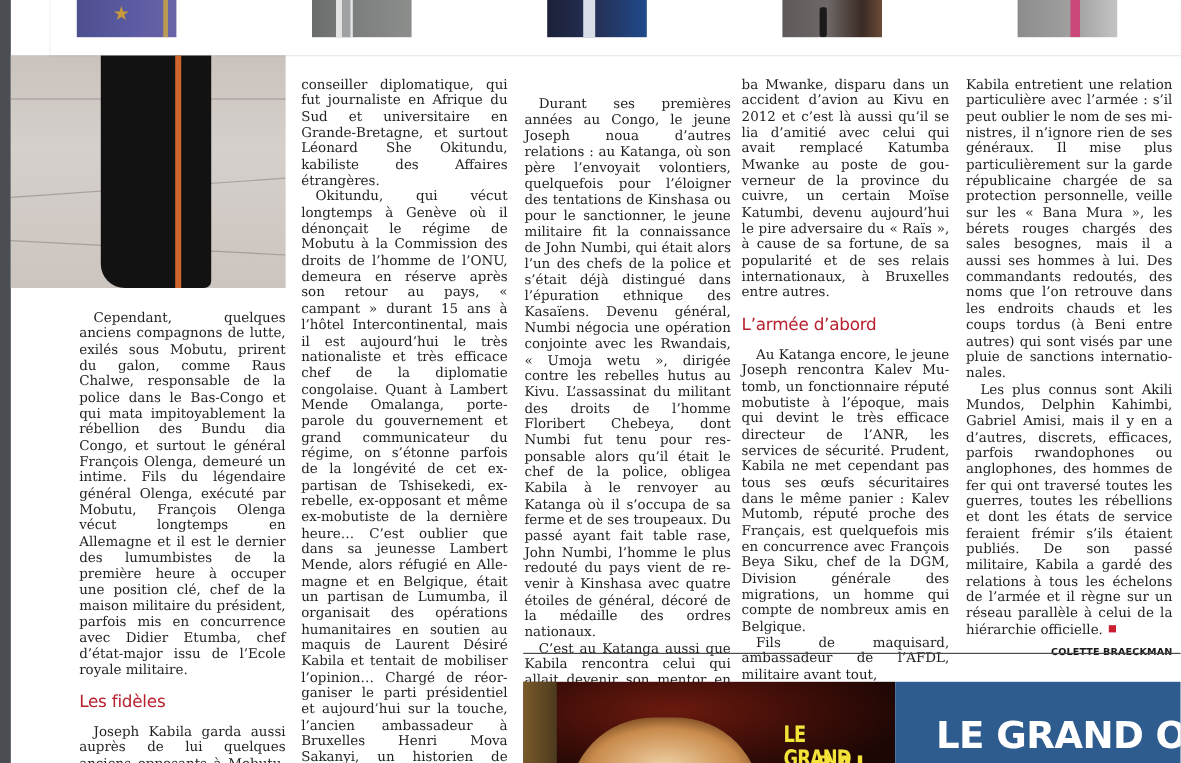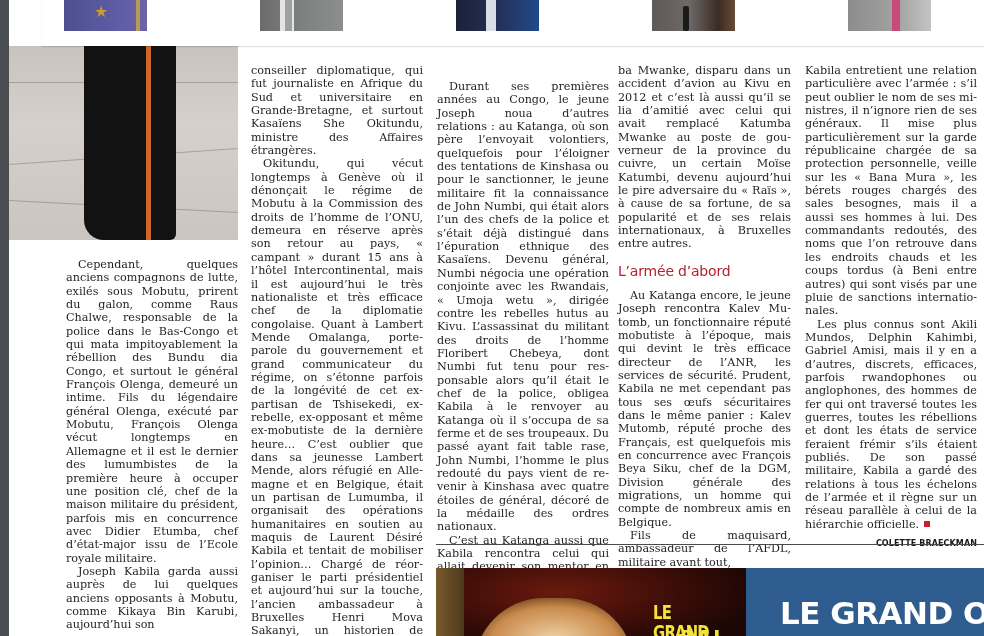--- a/index.html
+++ b/index.html
@@ -85,25 +85,26 @@
 <div class="left-photo">
   <div class="line" style="left:0;top:36px;width:229px;"></div>
   <div class="line" style="left:0;top:110px;width:229px;transform:rotate(-4deg);"></div>
   <div class="line" style="left:0;top:160px;width:229px;transform:rotate(3deg);"></div>
   <div class="trouser"></div>
   <div class="stripe"></div>
 </div>
 
 <div class="col col-1">
   <p>Cependant, quelques anciens compagnons de lutte, exilés sous Mobutu, prirent du galon, comme Raus Chalwe, respon­sable de la police dans le Bas-Congo et qui mata impitoyable­ment la rébellion des Bundu dia Congo, et surtout le général François Olenga, demeuré un in­time. Fils du légendaire général Olenga, exécuté par Mobutu, François Olenga vécut long­temps en Allemagne et il est le dernier des lumumbistes de la première heure à occuper une position clé, chef de la maison militaire du président, parfois mis en concurrence avec Didier Etumba, chef d’état-major issu de l’Ecole royale militaire.</p>
+  <h3 class="subhead">Les fidèles</h3>
   <p>Joseph Kabila garda aussi au­près de lui quelques anciens op­posants à Mobutu, comme Ki­kaya Bin Karubi, aujourd’hui son</p>
 </div>
 
 <div class="col col-2">
-  <p class="noindent">conseiller diplomatique, qui fut journaliste en Afrique du Sud et universitaire en Grande-Bre­tagne, et surtout Kasaïens She Okitundu, ministre des Affaires étrangères.</p>
+  <p class="noindent">conseiller diplomatique, qui fut journaliste en Afrique du Sud et universitaire en Grande-Bre­tagne, et surtout Léonard She Okitundu, kabiliste des Affaires étrangères.</p>
   <p>Okitundu, qui vécut longtemps à Genève où il dénonçait le ré­gime de Mobutu à la Commis­sion des droits de l’homme de l’ONU, demeura en réserve après son retour au pays, « campant » durant 15 ans à l’hôtel Intercon­tinental, mais il est aujourd’hui le très nationaliste et très efficace chef de la diplomatie congolaise. Quant à Lambert Mende Oma­langa, porte-parole du gouverne­ment et grand communicateur du régime, on s’étonne parfois de la longévité de cet ex-partisan de Tshisekedi, ex-rebelle, ex-oppo­sant et même ex-mobutiste de la dernière heure… C’est oublier que dans sa jeunesse Lambert Mende, alors réfugié en Alle­magne et en Belgique, était un partisan de Lumumba, il organi­sait des opérations humanitaires en soutien au maquis de Laurent Désiré Kabila et tentait de mobi­liser l’opinion… Chargé de réor­ganiser le parti présidentiel et aujourd’hui sur la touche, l’an­cien ambassadeur à Bruxelles Henri Mova Sakanyi, un histo­rien de Lubumbashi, très natio­naliste, fut aussi un « kabiliste » de la première heure, l’un des premiers à apporter son soutien à l’AFDL.</p>
 </div>
 
 <div class="col col-3">
   <p>Durant ses premières années au Congo, le jeune Joseph noua d’autres relations : au Katanga, où son père l’envoyait volontiers, quelquefois pour l’éloigner des tentations de Kinshasa ou pour le sanctionner, le jeune militaire fit la connaissance de John Numbi, qui était alors l’un des chefs de la police et s’était déjà distingué dans l’épuration ethnique des Kasaïens. Devenu général, Num­bi négocia une opération conjointe avec les Rwandais, « Umoja wetu », dirigée contre les rebelles hutus au Kivu. L’as­sassinat du militant des droits de l’homme Floribert Chebeya, dont Numbi fut tenu pour res­ponsable alors qu’il était le chef de la police, obligea Kabila à le renvoyer au Katanga où il s’occu­pa de sa ferme et de ses trou­peaux. Du passé ayant fait table rase, John Numbi, l’homme le plus redouté du pays vient de re­venir à Kinshasa avec quatre étoiles de général, décoré de la médaille des ordres nationaux.</p>
   <p>C’est au Katanga aussi que Ka­bila rencontra celui qui allait de­venir son mentor en politique, son principal conseiller, Katum­</p>
 </div>
 
 <div class="col col-4">
   <p class="noindent">ba Mwanke, disparu dans un ac­cident d’avion au Kivu en 2012 et c’est là aussi qu’il se lia d’amitié avec celui qui avait remplacé Ka­tumba Mwanke au poste de gou­verneur de la province du cuivre, un certain Moïse Katumbi, deve­nu aujourd’hui le pire adversaire du « Raïs », à cause de sa fortune, de sa popularité et de ses relais internationaux, à Bruxelles entre autres.</p>

